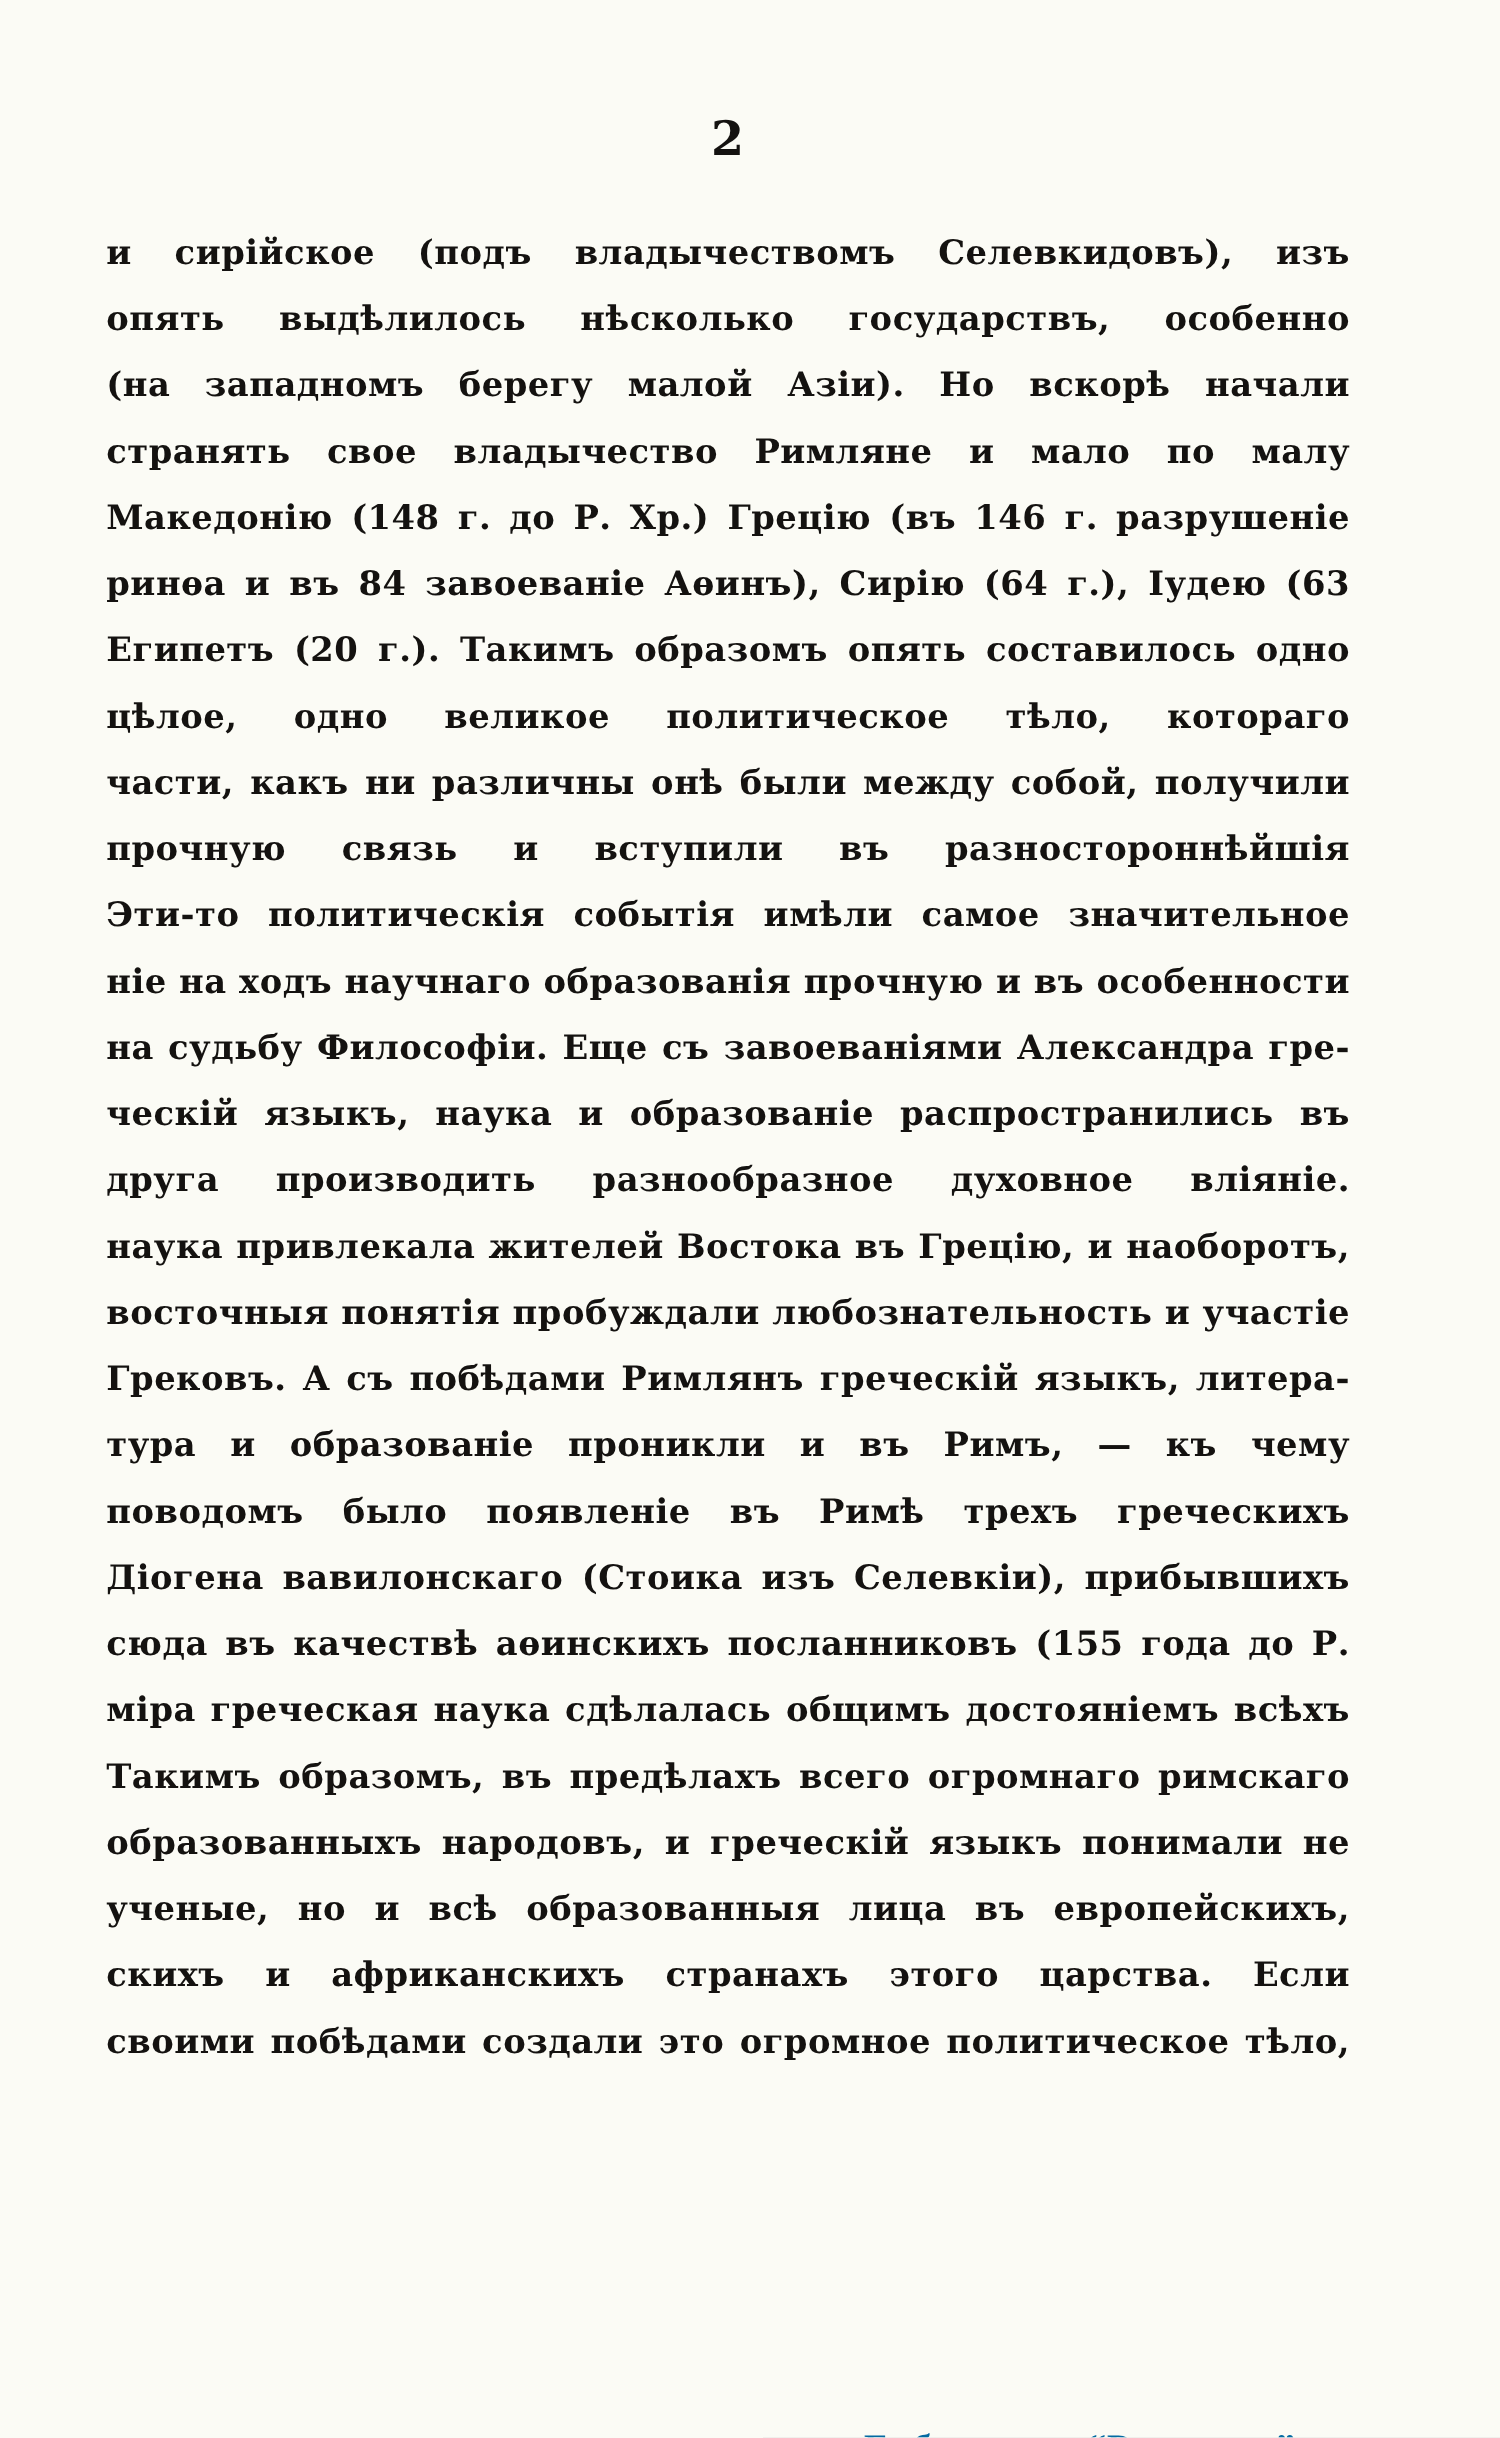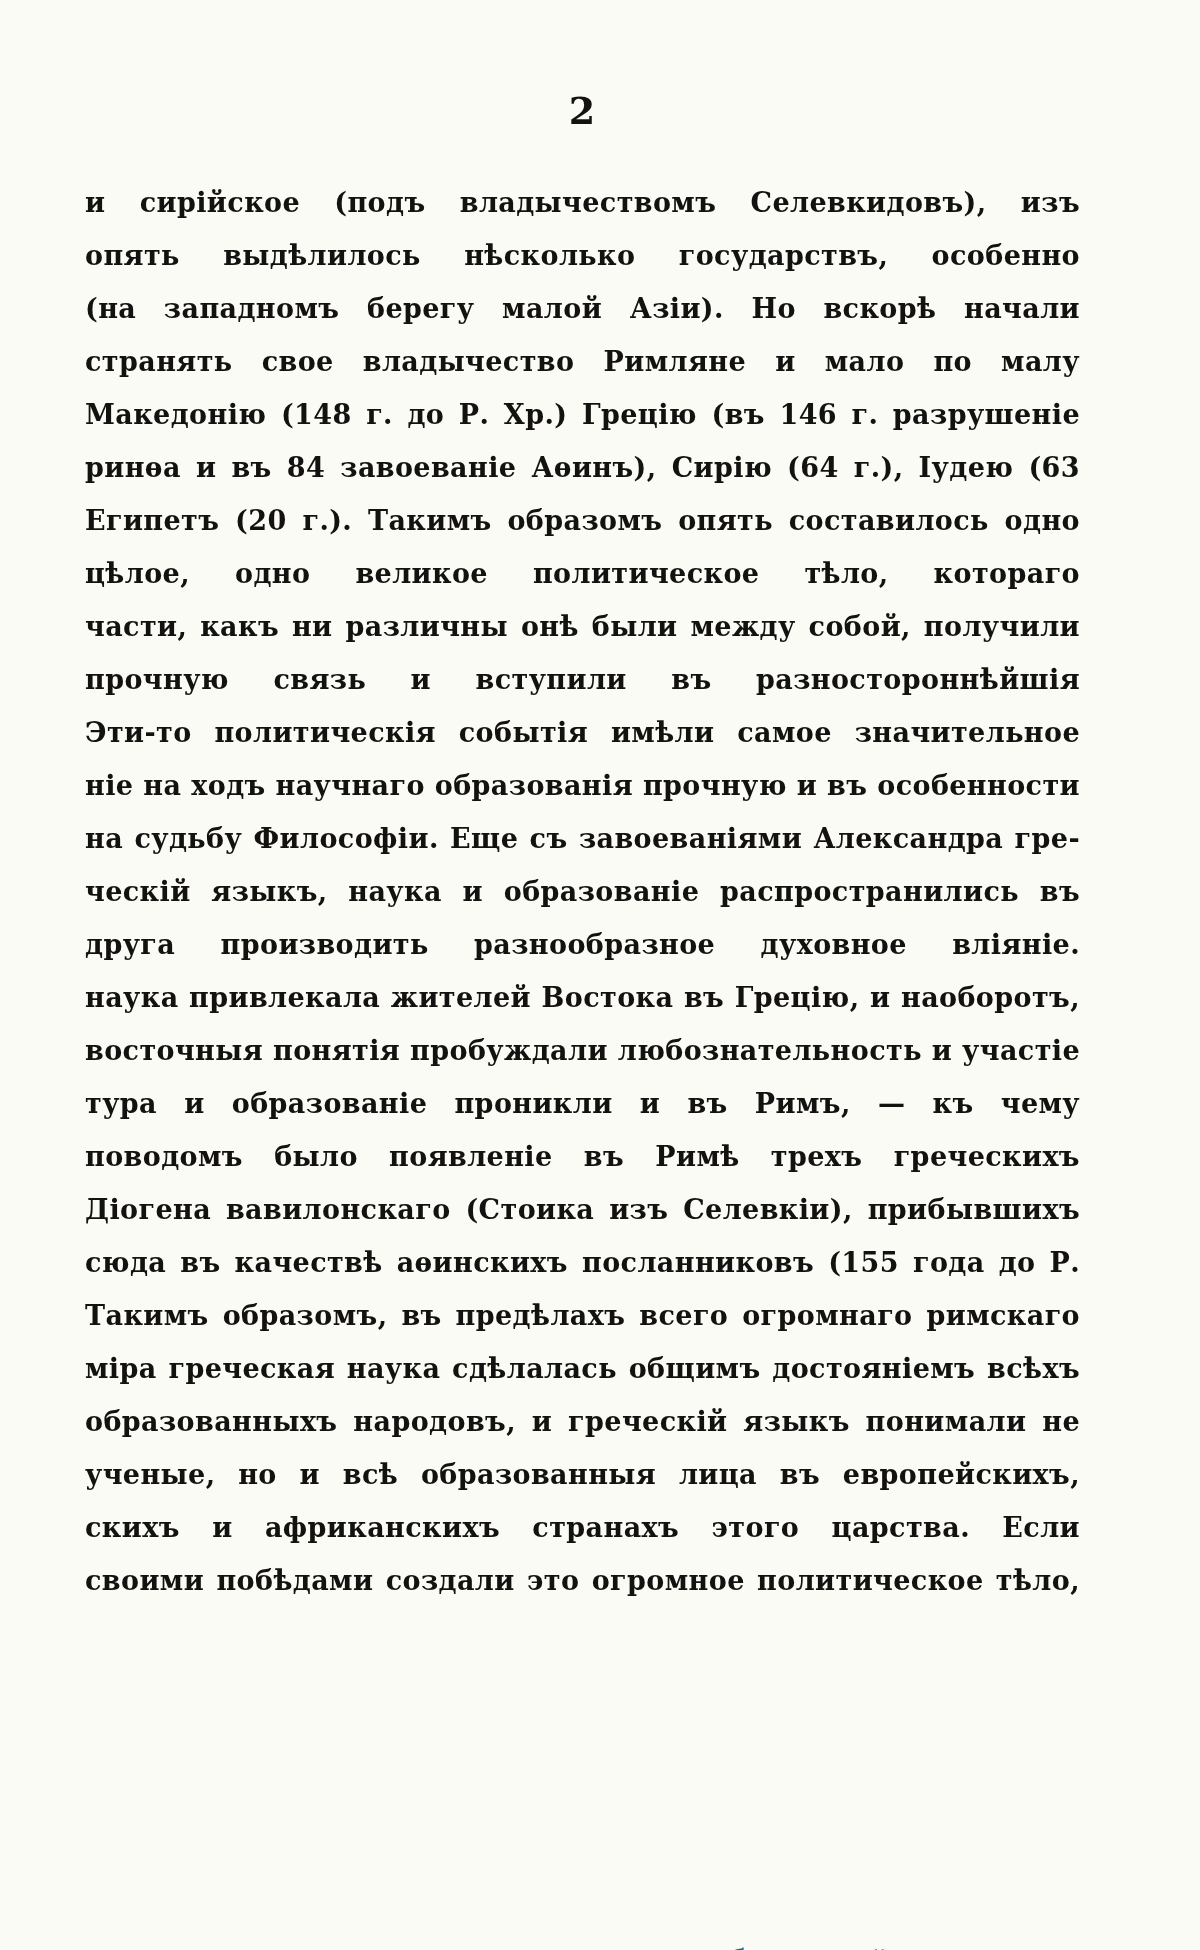--- a/index.html
+++ b/index.html
@@ -73,26 +73,27 @@
       <div class="line">цѣлое, одно великое политическое тѣло, котораго отдѣльныя</div>
       <div class="line">части, какъ ни различны онѣ были между собой, получили</div>
       <div class="line">прочную связь и вступили въ разностороннѣйшія соотношенія.</div>
       <div class="line">Эти-то политическія событія имѣли самое значительное влія-</div>
       <div class="line">ніе на ходъ научнаго образованія прочную и въ особенности</div>
       <div class="line">на судьбу Философіи. Еще съ завоеваніями Александра гре-</div>
       <div class="line">ческій языкъ, наука и образованіе распространились въ Азіи</div>
       <div class="line">друга производить разнообразное духовное вліяніе. Греческая</div>
       <div class="line">наука привлекала жителей Востока въ Грецію, и наоборотъ,</div>
       <div class="line">восточныя понятія пробуждали любознательность и участіе</div>
+      <div class="line">Грековъ. А съ побѣдами Римлянъ греческій языкъ, литера-</div>
       <div class="line">тура и образованіе проникли и въ Римъ, — къ чему первымъ</div>
       <div class="line">поводомъ было появленіе въ Римѣ трехъ греческихъ филосо-</div>
       <div class="line">Діогена вавилонскаго (Стоика изъ Селевкіи), прибывшихъ</div>
       <div class="line">сюда въ качествѣ аѳинскихъ посланниковъ (155 года до Р. Хр.).</div>
+      <div class="line">міра греческая наука сдѣлалась общимъ достояніемъ всѣхъ</div>
       <div class="line">Такимъ образомъ, въ предѣлахъ всего огромнаго римскаго</div>
-      <div class="line">міра греческая наука сдѣлалась общимъ достояніемъ всѣхъ</div>
       <div class="line">образованныхъ народовъ, и греческій языкъ понимали не только</div>
       <div class="line">ученые, но и всѣ образованныя лица въ европейскихъ, азіат-</div>
       <div class="line">скихъ и африканскихъ странахъ этого царства. Если Римляне</div>
       <div class="line">своими побѣдами создали это огромное политическое тѣло, то</div>
     </div>
 
   <div class="footer">Библиотека “Руниверс”</div>
 </div>
 
 </body></html>

